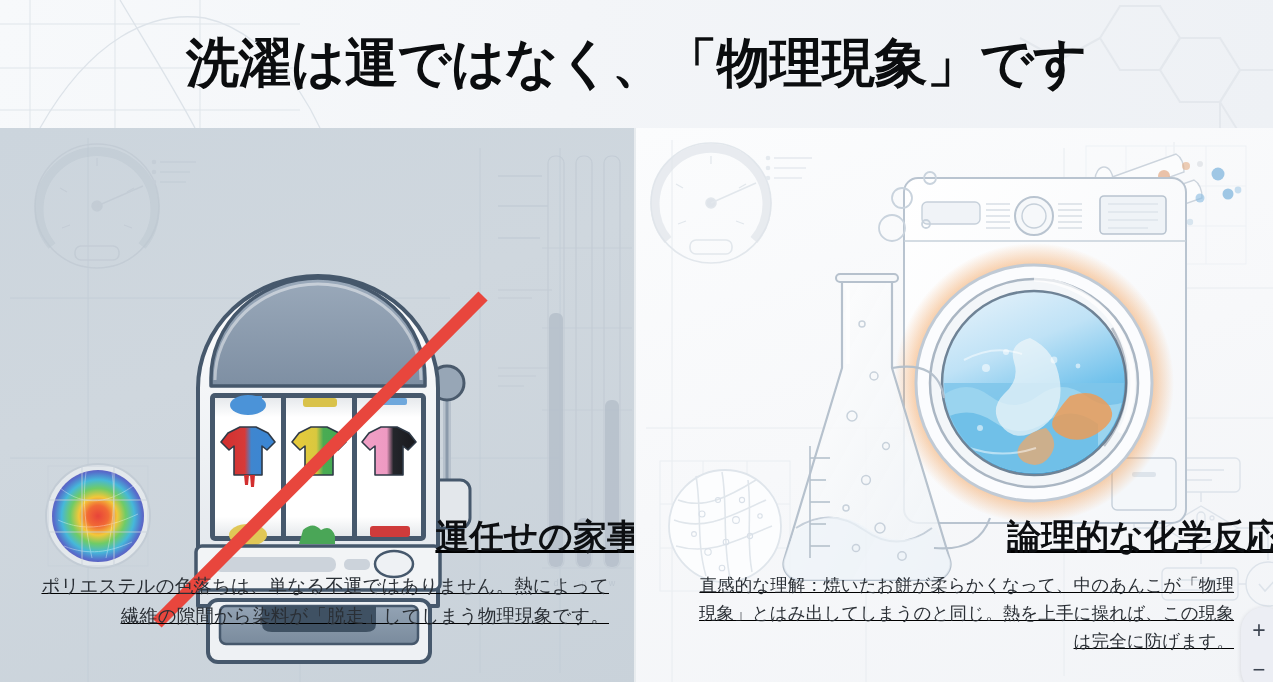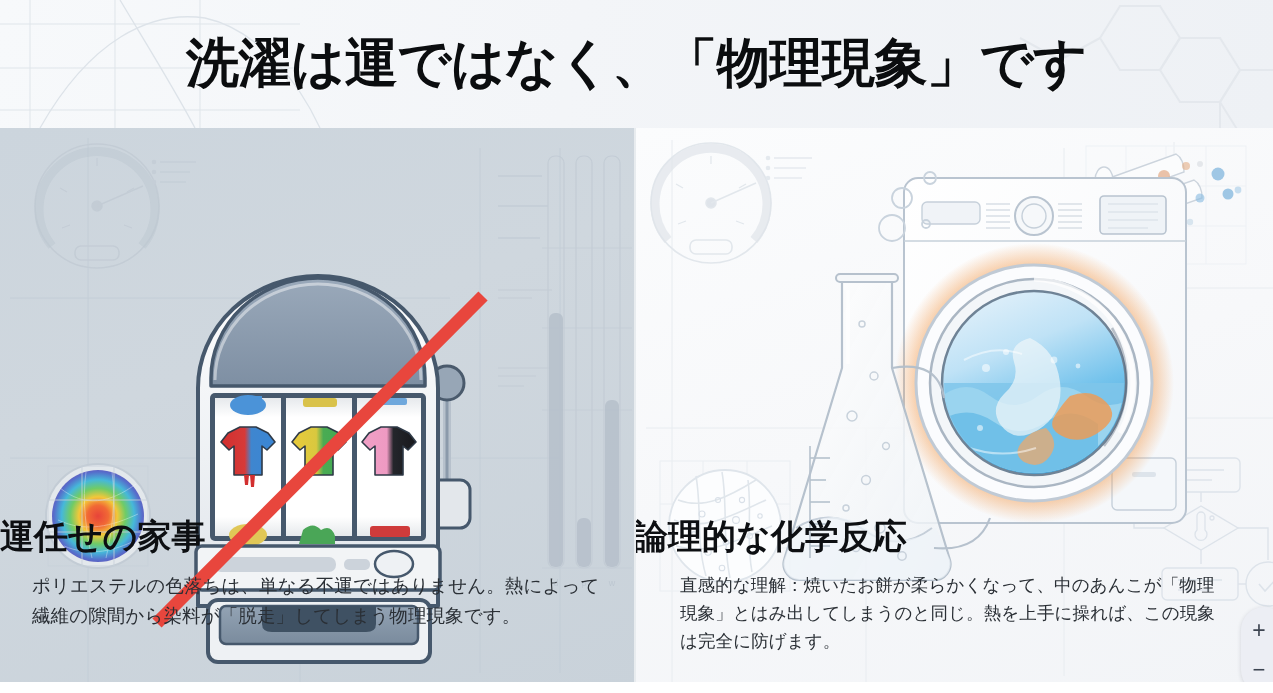--- a/index.html
+++ b/index.html
@@ -29,21 +29,21 @@
   .panels{ position:absolute; left:0; top:128px; width:1273px; height:565px; display:flex; }
   .panel{ position:relative; height:565px; overflow:hidden; }
   .panel-left{ width:634px; background:linear-gradient(160deg,#ccd5dd 0%,#cfd7de 40%,#c9d2da 100%); }
   .panel-right{ width:639px; background:linear-gradient(160deg,#fbfcfd 0%,#f7f8fa 50%,#f2f4f7 100%); }
   .divider{ position:absolute; left:634px; top:128px; width:2px; height:565px; background:#e8ecef; }
 
   .bg-layer{ position:absolute; inset:0; pointer-events:none; }
   .art-layer{ position:absolute; inset:0; pointer-events:none; }
 
   
-  .caption{ position:absolute; left:0; width:100%; text-align:left; }
+  .caption{ position:absolute; left:7px; width:100%; text-align:right;text-decoration:underline; }
   .cap-title{
     font-size:34px; font-weight:700; color:#0d0f12; line-height:1.2;
   }
   .cap-body{
     margin-top:14px; font-size:18.5px; line-height:1.62; color:#2a2f35;
     padding:0 32px; letter-spacing:.1px;
   }
   .panel-left  .caption{ top:388px; }
   .panel-right .caption{ top:388px; }
   .panel-right .cap-body{ padding:0 46px; font-size:17.5px; }

